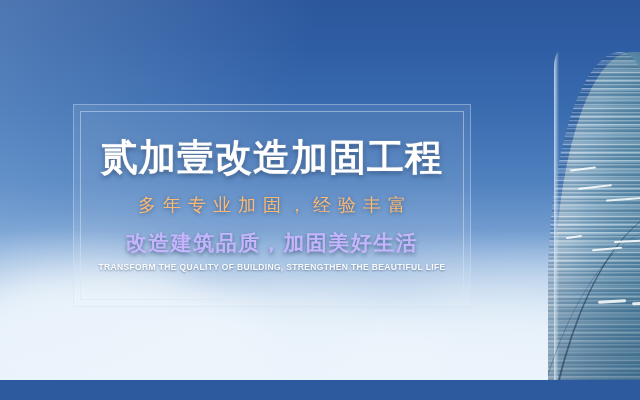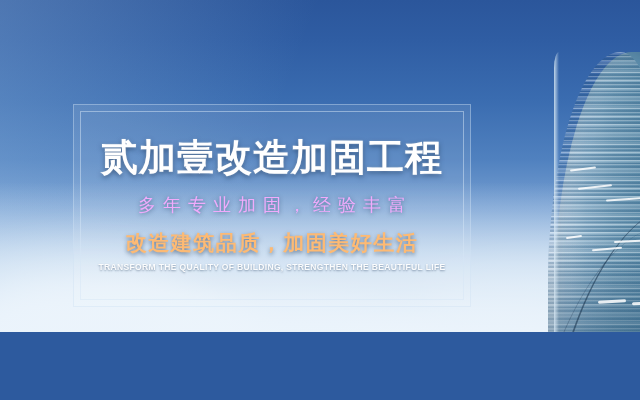--- a/index.html
+++ b/index.html
@@ -1,21 +1,21 @@
 <!DOCTYPE html>
 <html><head>
 <meta charset="utf-8">
 <style>
   html,body{margin:0;padding:0;}
   body{
     width:640px;height:400px;overflow:hidden;
     font-family:"Liberation Sans","DejaVu Sans",sans-serif;
     background:#2d5a9e;
   }
-  .banner{position:relative;width:640px;height:332px;overflow:hidden;}
+  .banner{position:relative;width:640px;height:380px;overflow:hidden;}
 
   
   .sky{
     position:absolute;inset:0;
     background:
       linear-gradient(180deg,
         #2b569b 0%,
         #2f5da3 12%,
         #3a6cb0 30%,
         #5081bf 48%,
@@ -142,28 +142,28 @@
     text-align:center;
   }
   .headline{
     font-size:37px;line-height:1;font-weight:bold;color:#ffffff;
     letter-spacing:1px;
     text-shadow:0 2px 5px rgba(18,44,78,.55), 0 0 2px rgba(255,255,255,.4);
     margin:0 0 20px 0;
     white-space:nowrap;
   }
   .subline{
-    font-size:18px;line-height:1;color:#f0abfc;font-weight:400;
+    font-size:18px;line-height:1;color:#fdba74;font-weight:400;
     letter-spacing:7px;text-indent:7px;
     text-shadow:0 1px 4px rgba(18,44,78,.50);
     margin:0 0 18px 0;
     white-space:nowrap;
   }
   .tagline{
-    font-size:21px;line-height:1;font-weight:bold;color:#fdba74;
+    font-size:21px;line-height:1;font-weight:bold;color:#c4b5fd;
     letter-spacing:1.5px;
     text-shadow:0 2px 4px rgba(18,44,78,.55);
     margin:0 0 10px 0;
     white-space:nowrap;
   }
   .caption{
     font-size:8.5px;line-height:1;color:rgba(255,255,255,.94);
     letter-spacing:.35px;font-weight:700;
     text-shadow:0 1px 2px rgba(18,44,78,.45);
     margin:0;

